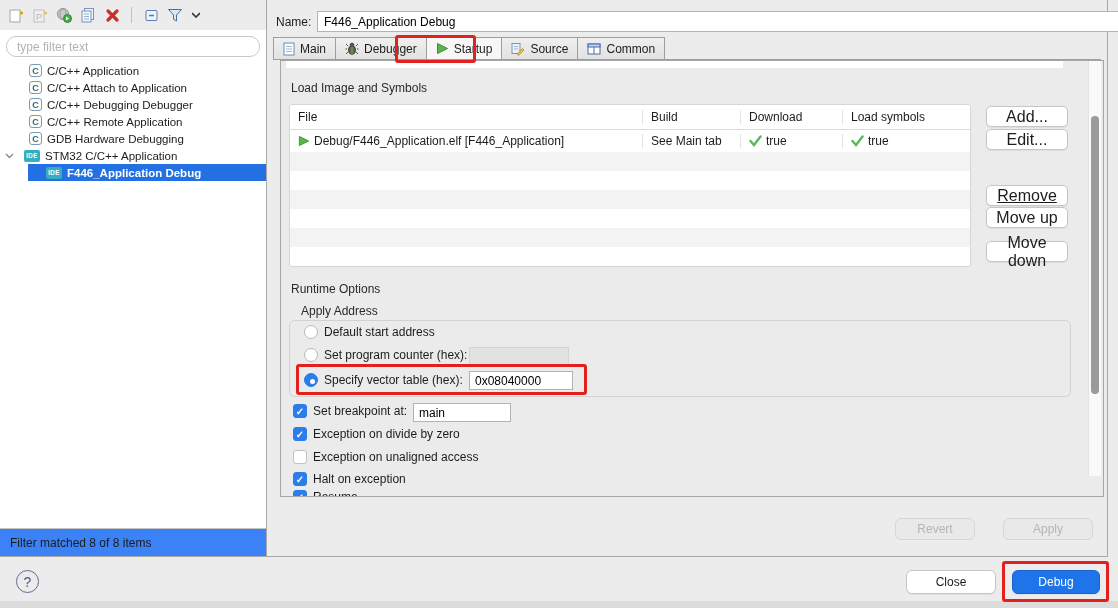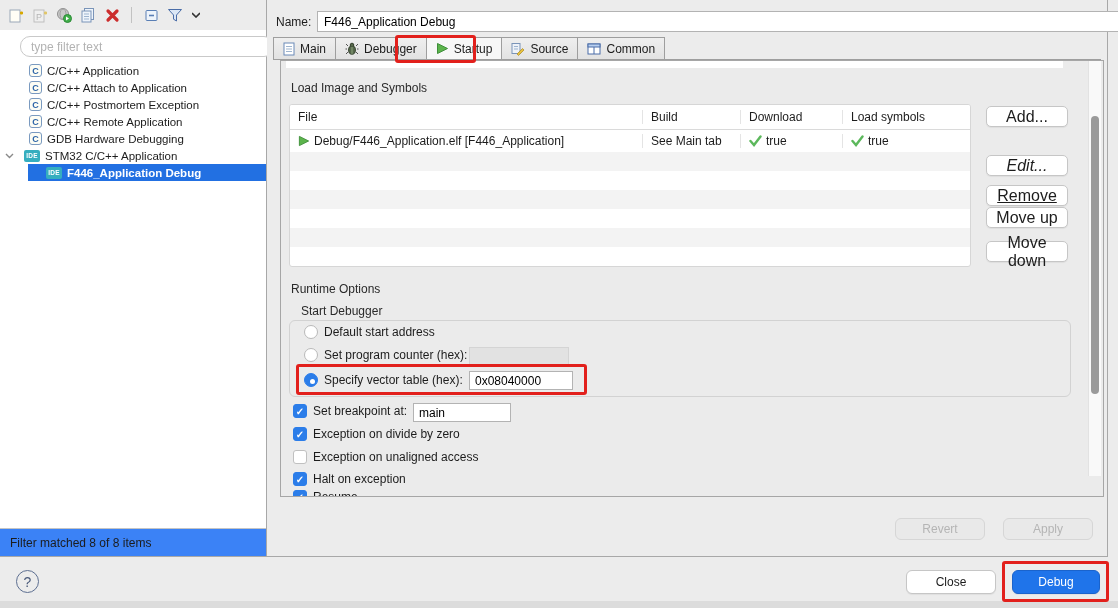--- a/index.html
+++ b/index.html
@@ -25,21 +25,21 @@
   
   #left-panel {
     left:0; top:0; width:267px; height:557px;
     background:#ececec; border-right:1px solid #a8a8a8; border-bottom:1px solid #a8a8a8;
   }
   #lp-toolbar { left:0; top:0; width:100%; height:30px; display:flex; align-items:center; padding-left:8px; gap:8px; }
   .tb-icon { width:16px; height:16px; display:flex; align-items:center; justify-content:center; }
   .tb-sep { width:1px; height:16px; background:#c2c2c2; margin:0 3px; }
   #lp-white { left:0; top:30px; width:266px; height:498px; background:#ffffff; }
   #filter-input {
-    left:20px; top:36px; width:254px; height:21px;
+    left:6px; top:36px; width:254px; height:21px;
     border:1px solid #c9c9c9; border-radius:10px; background:#fff;
     font-family:"Liberation Sans",sans-serif; font-size:12px; padding:0 10px; color:#1c1c1c; outline:none;
   }
   #filter-input::placeholder { color:#b3b3b3; }
   #tree { left:0; top:62px; width:266px; }
   .tree-row { position:relative; height:17px; display:flex; align-items:center; font-size:11.5px; }
   .tree-row .row-inner { display:flex; align-items:center; gap:5px; }
   .indent1 { padding-left:29px; }
   .indent1c { padding-left:2px; } 
   .indent2 { padding-left:46px; }
@@ -211,21 +211,21 @@
     </div>
     <div class="tree-row indent1">
       <span class="row-inner">
           <span class="c-icon">C</span>
           <span>C/C++ Attach to Application</span>
         </span>
     </div>
     <div class="tree-row indent1">
       <span class="row-inner">
           <span class="c-icon">C</span>
-          <span>C/C++ Postmortem Exception</span>
+          <span>C/C++ Debugging Debugger</span>
         </span>
     </div>
     <div class="tree-row indent1">
       <span class="row-inner">
           <span class="c-icon">C</span>
           <span>C/C++ Remote Application</span>
         </span>
     </div>
     <div class="tree-row indent1">
       <span class="row-inner">
@@ -362,27 +362,27 @@
       </div>
       <div class="t-row t-empty"></div>
       <div class="t-row t-empty"></div>
       <div class="t-row t-empty"></div>
       <div class="t-row t-empty"></div>
       <div class="t-row t-empty"></div>
       <div class="t-row t-empty"></div>
     </div>
 
     <button class="btn side-btn" style="top:45px;">Add...</button>
-    <button class="btn side-btn" style="top:94px;font-style:italic;">Edit...</button>
+    <button class="btn side-btn" style="top:68px;">Edit...</button>
     <button class="btn side-btn" style="top:124px;text-decoration:underline;">Remove</button>
     <button class="btn side-btn" style="top:146px;">Move up</button>
     <button class="btn side-btn" style="top:180px;">Move down</button>
 
     <span class="abs section-label" style="left:10px; top:221px;">Runtime Options</span>
-    <span class="abs section-label" style="left:20px; top:243px;">Start Debugger</span>
+    <span class="abs section-label" style="left:20px; top:243px;">Apply Address</span>
     <div id="start-addr-box" class="abs"></div>
 
     <div class="radio-row" style="left:23px; top:264px;text-align:right;">
       <span class="radio"></span>
       <span>Default start address</span>
     </div>
     <div class="radio-row" style="left:23px; top:287px;">
       <span class="radio"></span>
       <span>Set program counter (hex):</span>
     </div>
@@ -412,21 +412,21 @@
     <div class="check-row" style="left:12px; top:411px;">
       <span class="checkbox on">✓</span>
       <span>Halt on exception</span>
     </div>
     <div class="check-row" style="left:12px; top:429px;">
       <span class="checkbox on">✓</span>
       <span>Resume</span>
     </div>
   </div>
 
-  <button class="btn btn-disabled abs" style="left:628px; top:518px; width:90px; height:22px;">Revert</button>
+  <button class="btn btn-disabled abs" style="left:628px; top:518px; width:80px; height:22px;">Revert</button>
   <button class="btn btn-disabled abs" style="left:736px; top:518px; width:90px; height:22px;">Apply</button>
 </div>
 
 <button id="help-btn" class="abs">?</button>
 
 <button class="btn abs" style="left:906px; top:570px; width:90px; height:24px;">Close</button>
 
 <button class="btn abs" style="left:1012px; top:570px; width:88px; height:24px; background:#1f74ea; border-color:#1a63cc; color:#ffffff;">Debug</button>
 <div class="annotation" style="left:1002px; top:561px; width:107px; height:41px;"></div>
 

